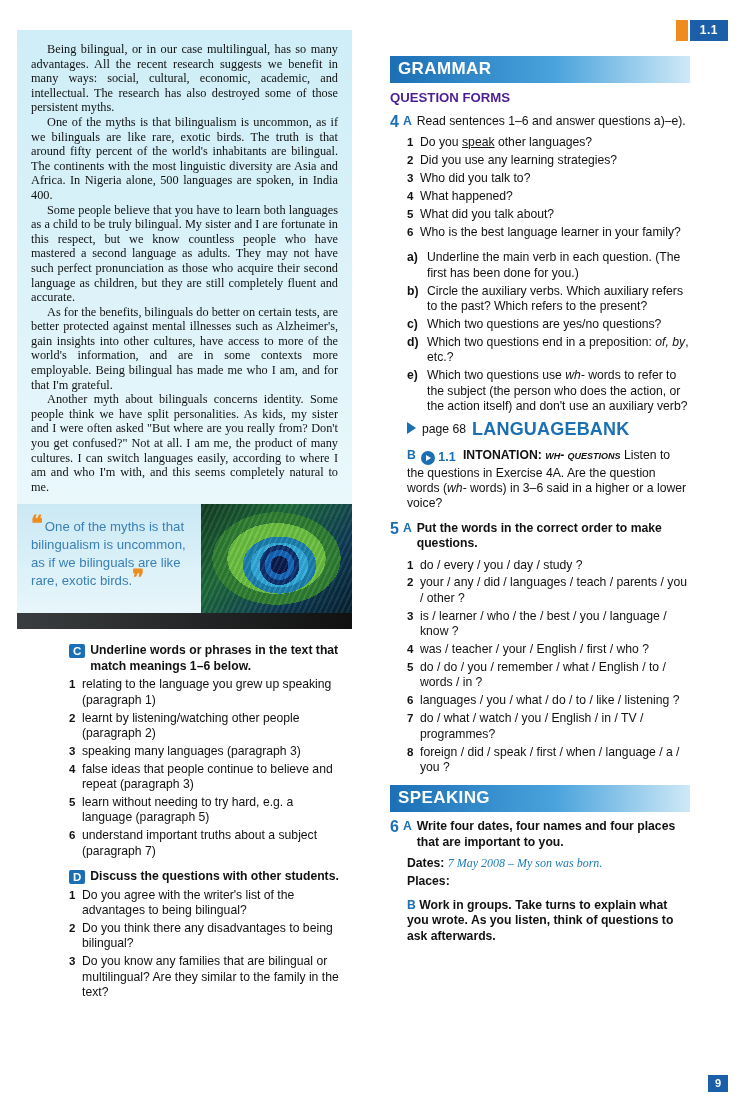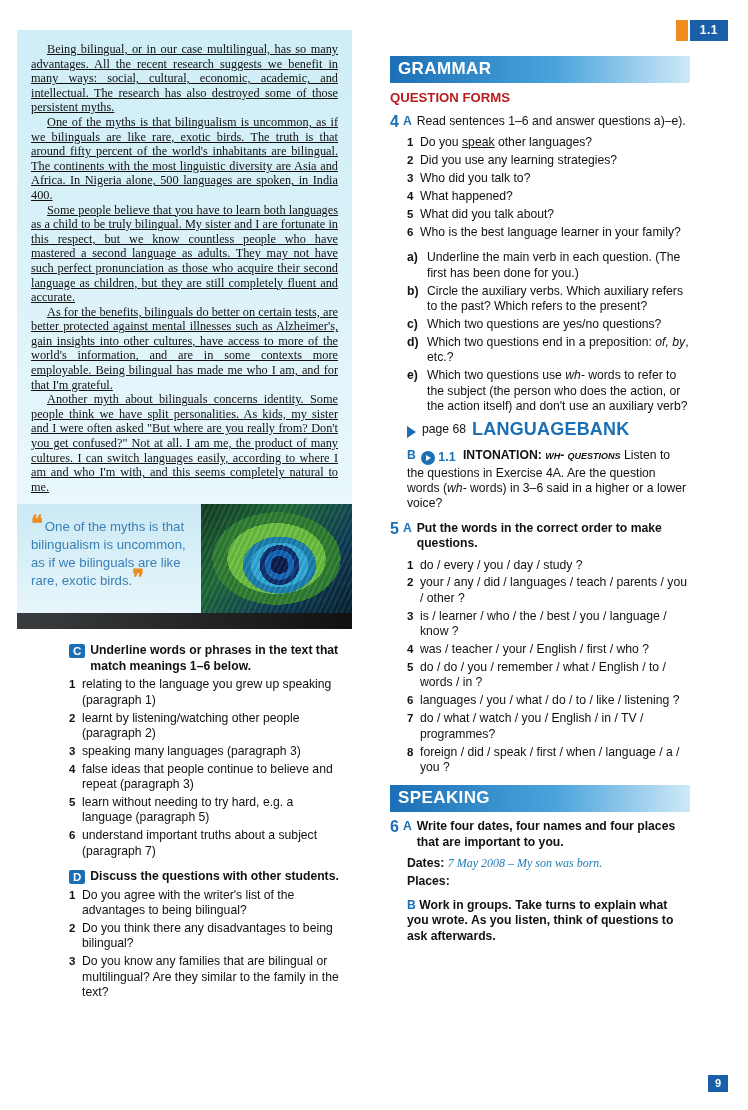--- a/index.html
+++ b/index.html
@@ -31,21 +31,21 @@
   }
   .text-panel{
     background:linear-gradient(180deg,#cfeef7 0%, #d8f1f8 40%, #eaf8fc 100%);
     padding:12px 14px 10px 14px;
     font-family:"Liberation Serif", serif;
     font-size:12.3px;
     line-height:14.6px;
     color:#111;
     text-align:justify;
   }
-  .text-panel p{margin:0 0 0 0;text-indent:16px;text-decoration:underline;}
+  .text-panel p{margin:0 0 0 0;text-indent:16px;}
   .quote-row{
     display:flex;
     margin-top:0px;
     background:#cdeaf4;
     border-radius:20px;
   }
   .quote-box{
     width:184px;
     background:linear-gradient(180deg,#cbe9f4,#e7f6fb);
     padding:14px 10px 12px 14px;
@@ -111,34 +111,34 @@
   .right-col{
     position:absolute;left:390px;top:56px;width:300px;
   }
   .section-bar{
     background:linear-gradient(90deg,#1b6fb5 0%, #4aa3dc 55%, #cfe9f7 100%);
     color:#fff;font-weight:bold;font-size:17px;
     padding:3px 8px 4px 8px;letter-spacing:0.4px;
     margin-bottom:7px;
   }
   .sub-head{
-    font-weight:bold;font-size:13.2px;margin:0 0 9px 0;color:#b91c1c;
+    font-weight:bold;font-size:13.2px;margin:0 0 9px 0;color:#4c1d95;
   }
   .r-ex{font-size:12.2px;line-height:15.4px;color:#111;}
   .big-num{
     color:#1b6fb5;font-weight:bold;font-size:16px;margin-right:4px;
   }
   .blue-letter{color:#1b6fb5;font-weight:bold;}
   .row{display:flex;align-items:flex-start;margin-bottom:6px;}
   .alist{margin:0 0 8px 0;padding:0;list-style:none;}
   .alist li{display:flex;margin-bottom:2.5px;}
   .alist .lbl{width:20px;flex:0 0 20px;font-weight:bold;}
   .indent{padding-left:17px;}
   .langbank{
-    display:flex;align-items:flex-end;margin:6px 0 10px 0;
+    display:flex;align-items:flex-start;margin:6px 0 10px 0;
   }
   .tri{
     width:0;height:0;border-left:9px solid #1b6fb5;
     border-top:6px solid transparent;border-bottom:6px solid transparent;
     margin-right:6px;
   }
   .lb-text{font-size:12.2px;}
   .lb-bold{color:#1b6fb5;font-weight:bold;font-size:18px;letter-spacing:0.2px;}
   .audio{
     display:inline-flex;align-items:center;margin:0 4px 0 2px;vertical-align:-2px;

